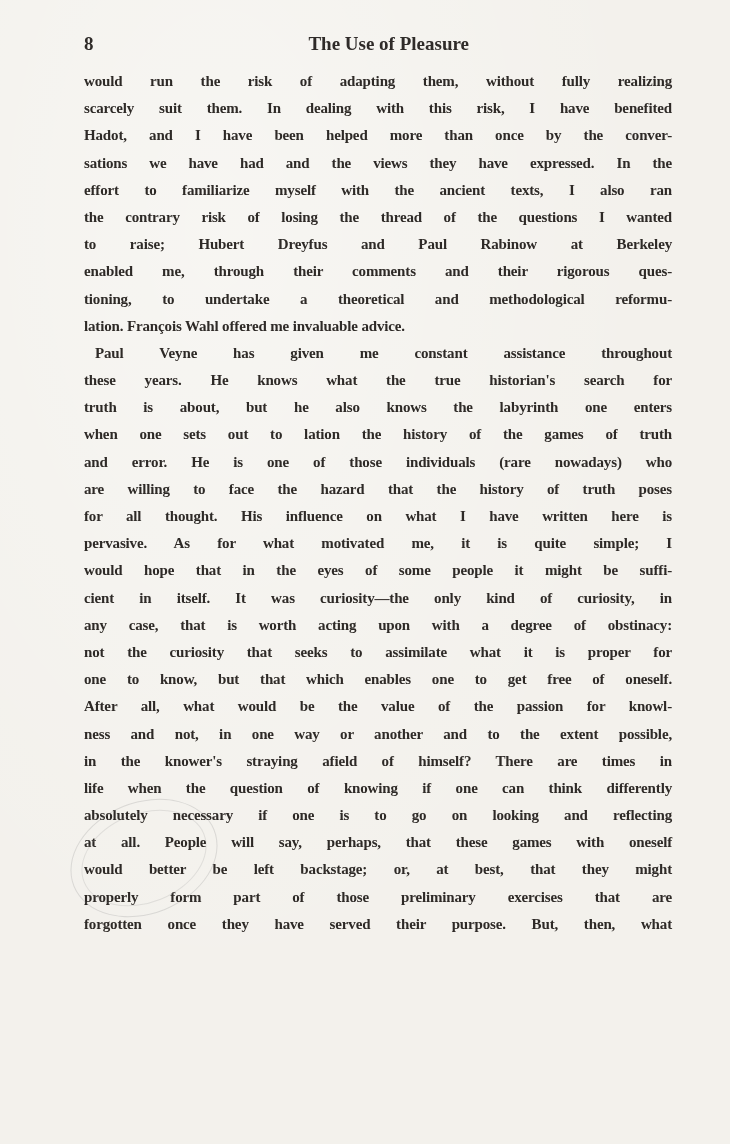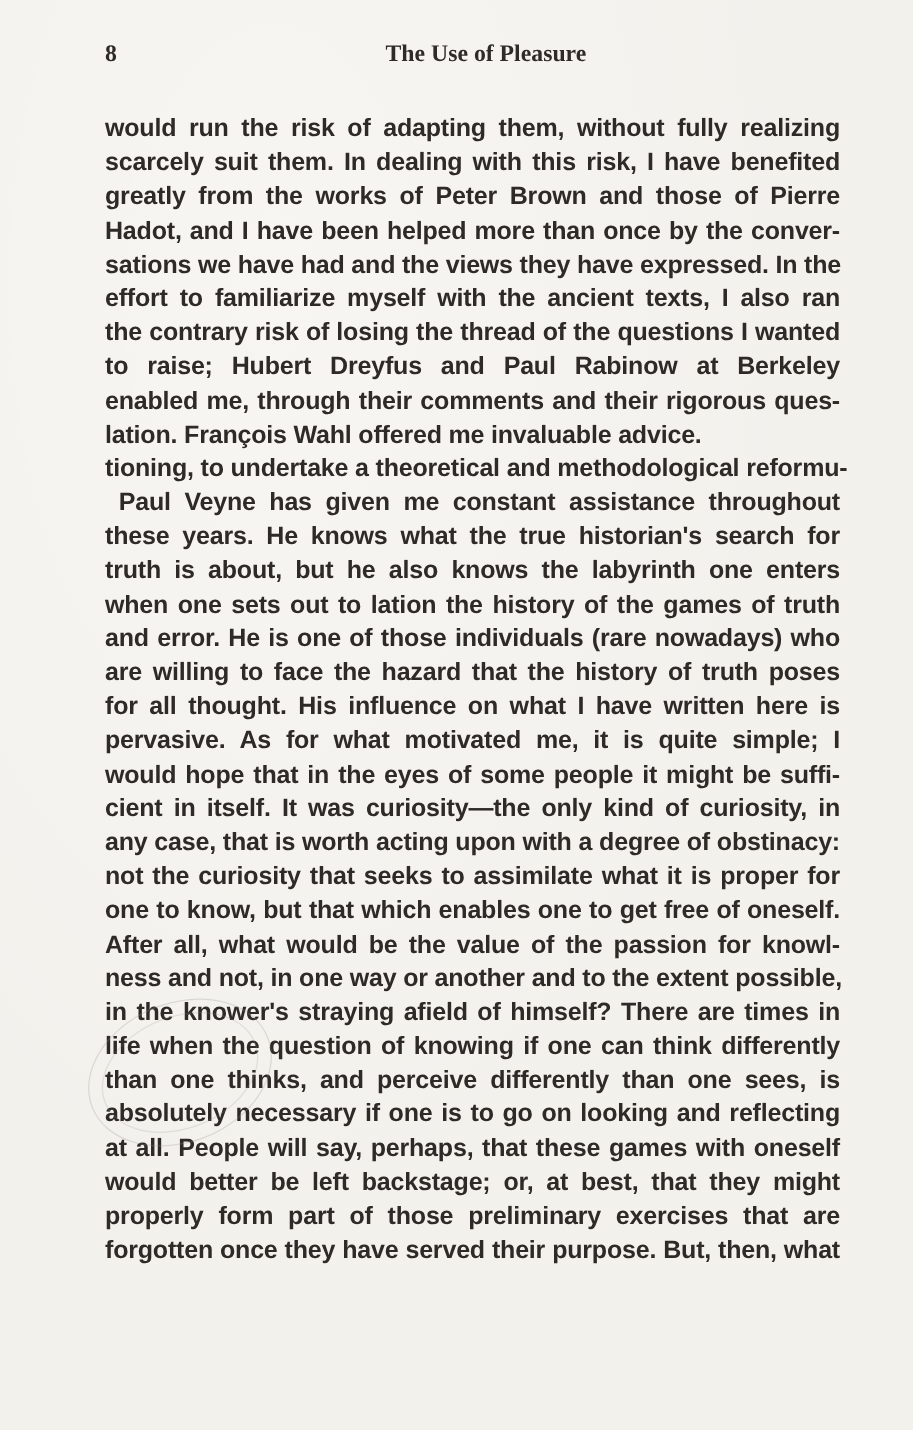--- a/index.html
+++ b/index.html
@@ -40,25 +40,25 @@
     .book-title {
       position: absolute;
       left: 202px;
       top: 0;
       width: 183px;
       text-align: right;
       white-space: nowrap;
     }
     .body-text {
       position: absolute;
-      top: 90px;
+      top: 68px;
       left: 84px;
       width: 588px;
-      font-family: Liberation Sans, sans-serif;
-      font-size: 20px;
+      font-family: Liberation Serif, serif;
+      font-size: 15px;
       line-height: 27.2px;
       color: #2e2a27;
       font-weight: bold;
       letter-spacing: -0.15px;
     }
     .line {
       display: block;
       white-space: nowrap;
       text-align: justify;
       text-align-last: justify;
@@ -96,49 +96,47 @@
 
   <div class="running-head">
     <span class="page-number">8</span>
     <span class="book-title">The Use of Pleasure</span>
   </div>
 
   <div class="body-text">
     <div>
       <span class="line">would run the risk of adapting them, without fully realizing</span>
       <span class="line">scarcely suit them. In dealing with this risk, I have benefited</span>
-      <span class="line">greatly from the works of Peter Brown and those of Pierre</span>
       <span class="line">Hadot, and I have been helped more than once by the conver-</span>
       <span class="line">sations we have had and the views they have expressed. In the</span>
       <span class="line">effort to familiarize myself with the ancient texts, I also ran</span>
       <span class="line">the contrary risk of losing the thread of the questions I wanted</span>
       <span class="line">to raise; Hubert Dreyfus and Paul Rabinow at Berkeley</span>
       <span class="line">enabled me, through their comments and their rigorous ques-</span>
+      <span class="line">tioning, to undertake a theoretical and methodological reformu-</span>
       <span class="line last">lation. François Wahl offered me invaluable advice.</span>
-      <span class="line">tioning, to undertake a theoretical and methodological reformu-</span>
     </div>
     <div>
       <span class="line indent">Paul Veyne has given me constant assistance throughout</span>
       <span class="line">these years. He knows what the true historian's search for</span>
       <span class="line">truth is about, but he also knows the labyrinth one enters</span>
       <span class="line">when one sets out to lation the history of the games of truth</span>
       <span class="line">and error. He is one of those individuals (rare nowadays) who</span>
       <span class="line">are willing to face the hazard that the history of truth poses</span>
       <span class="line">for all thought. His influence on what I have written here is</span>
       <span class="line">pervasive. As for what motivated me, it is quite simple; I</span>
       <span class="line">would hope that in the eyes of some people it might be suffi-</span>
       <span class="line">cient in itself. It was curiosity—the only kind of curiosity, in</span>
       <span class="line">any case, that is worth acting upon with a degree of obstinacy:</span>
       <span class="line">not the curiosity that seeks to assimilate what it is proper for</span>
       <span class="line">one to know, but that which enables one to get free of oneself.</span>
       <span class="line">After all, what would be the value of the passion for knowl-</span>
       <span class="line">ness and not, in one way or another and to the extent possible,</span>
       <span class="line">in the knower's straying afield of himself? There are times in</span>
       <span class="line">life when the question of knowing if one can think differently</span>
-      <span class="line">than one thinks, and perceive differently than one sees, is</span>
       <span class="line">absolutely necessary if one is to go on looking and reflecting</span>
       <span class="line">at all. People will say, perhaps, that these games with oneself</span>
       <span class="line">would better be left backstage; or, at best, that they might</span>
       <span class="line">properly form part of those preliminary exercises that are</span>
       <span class="line">forgotten once they have served their purpose. But, then, what</span>
     </div>
   </div>
 
   <div class="stamp"></div>
 </div>

